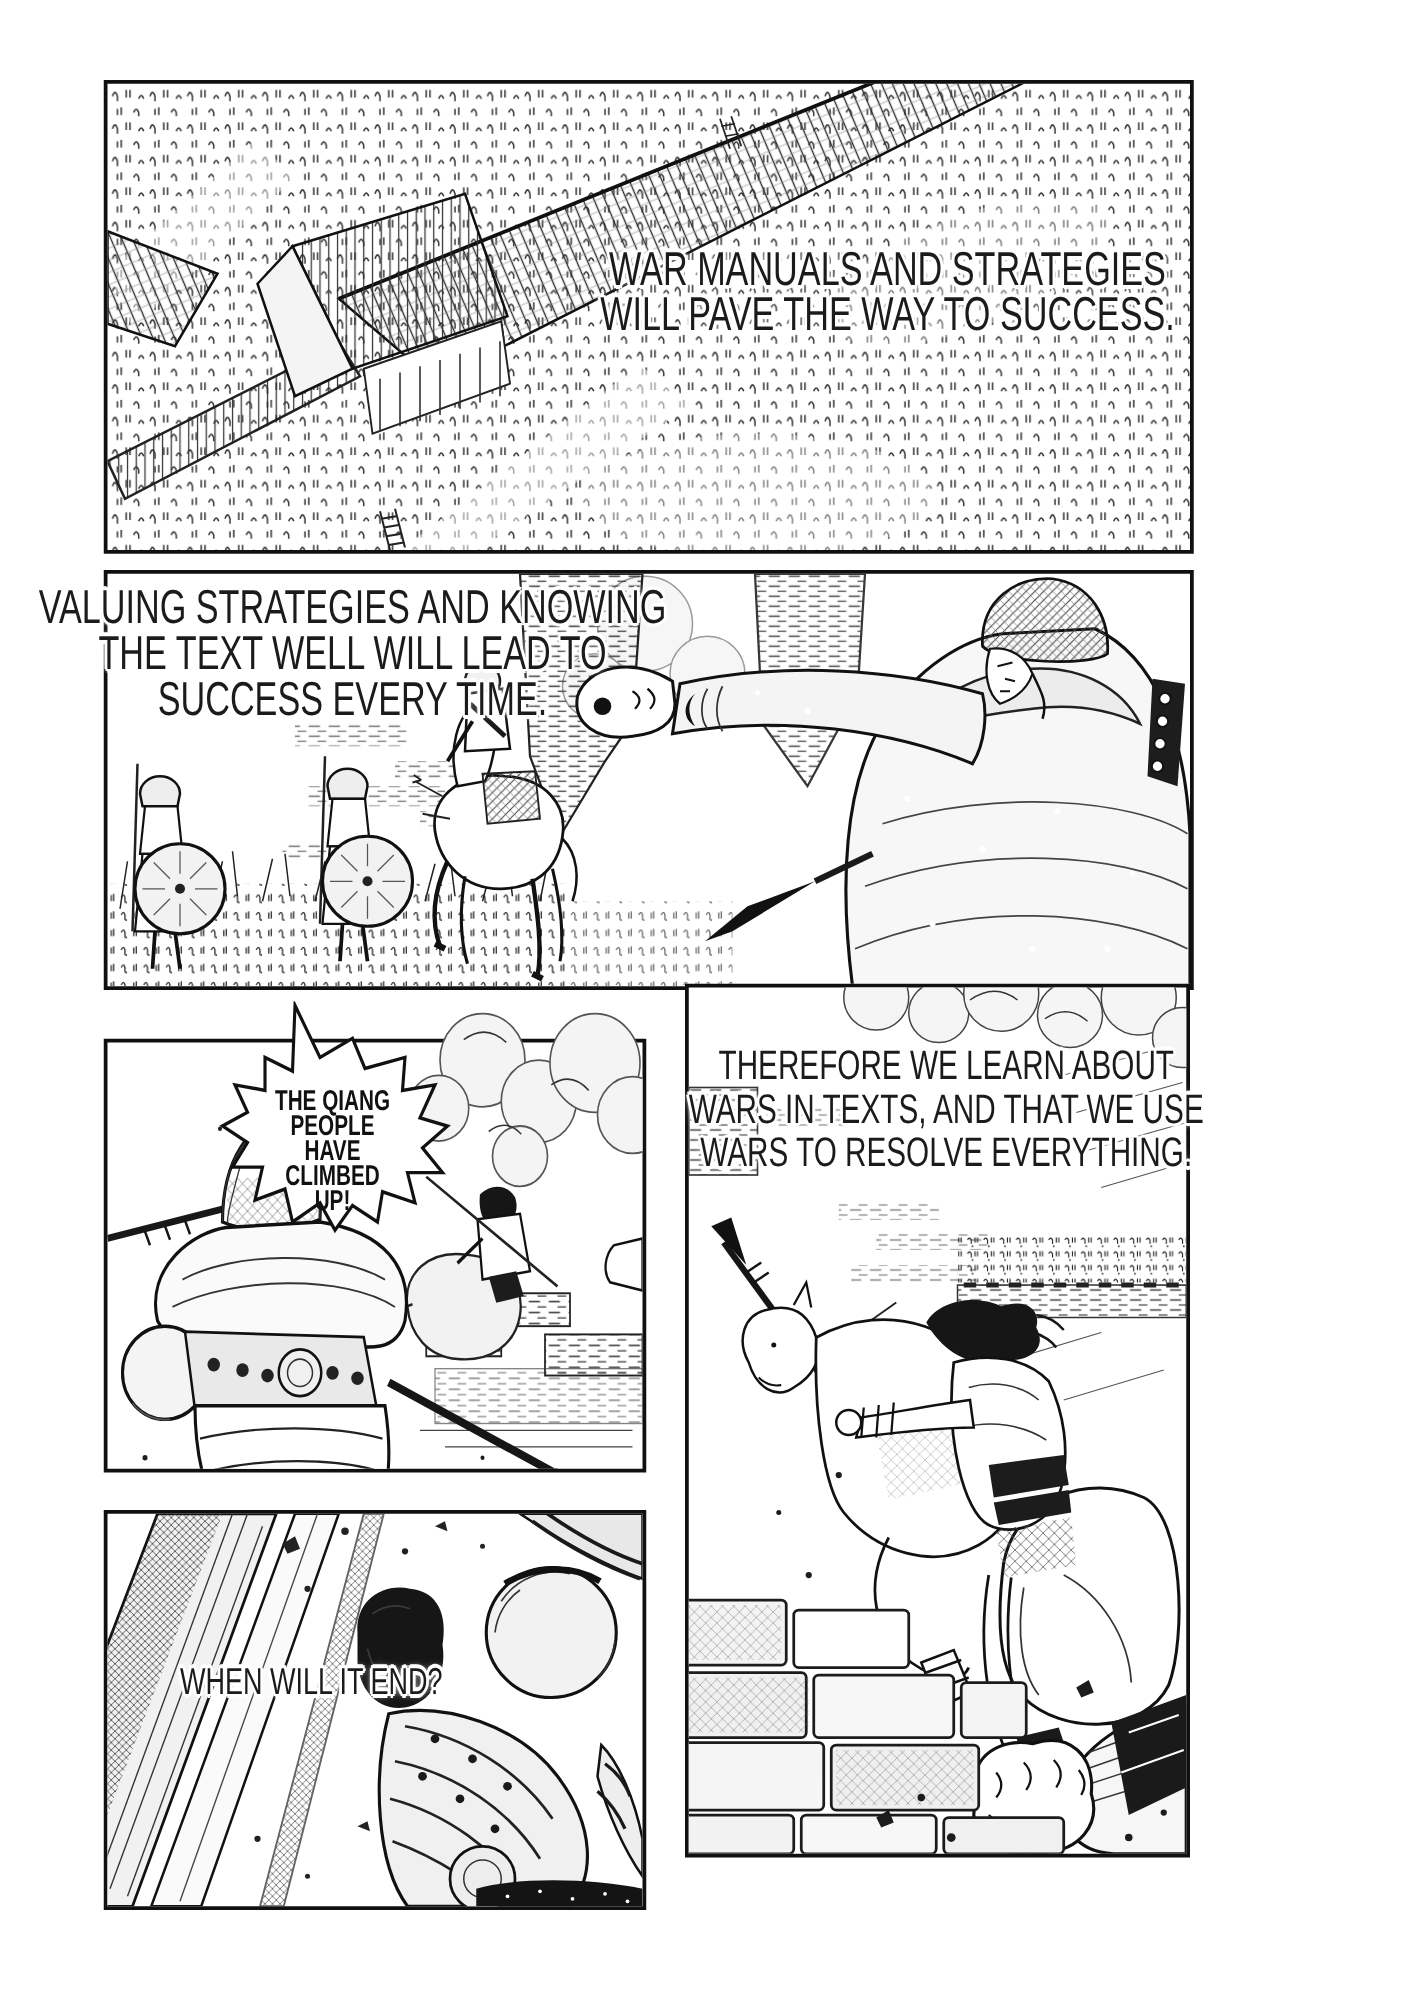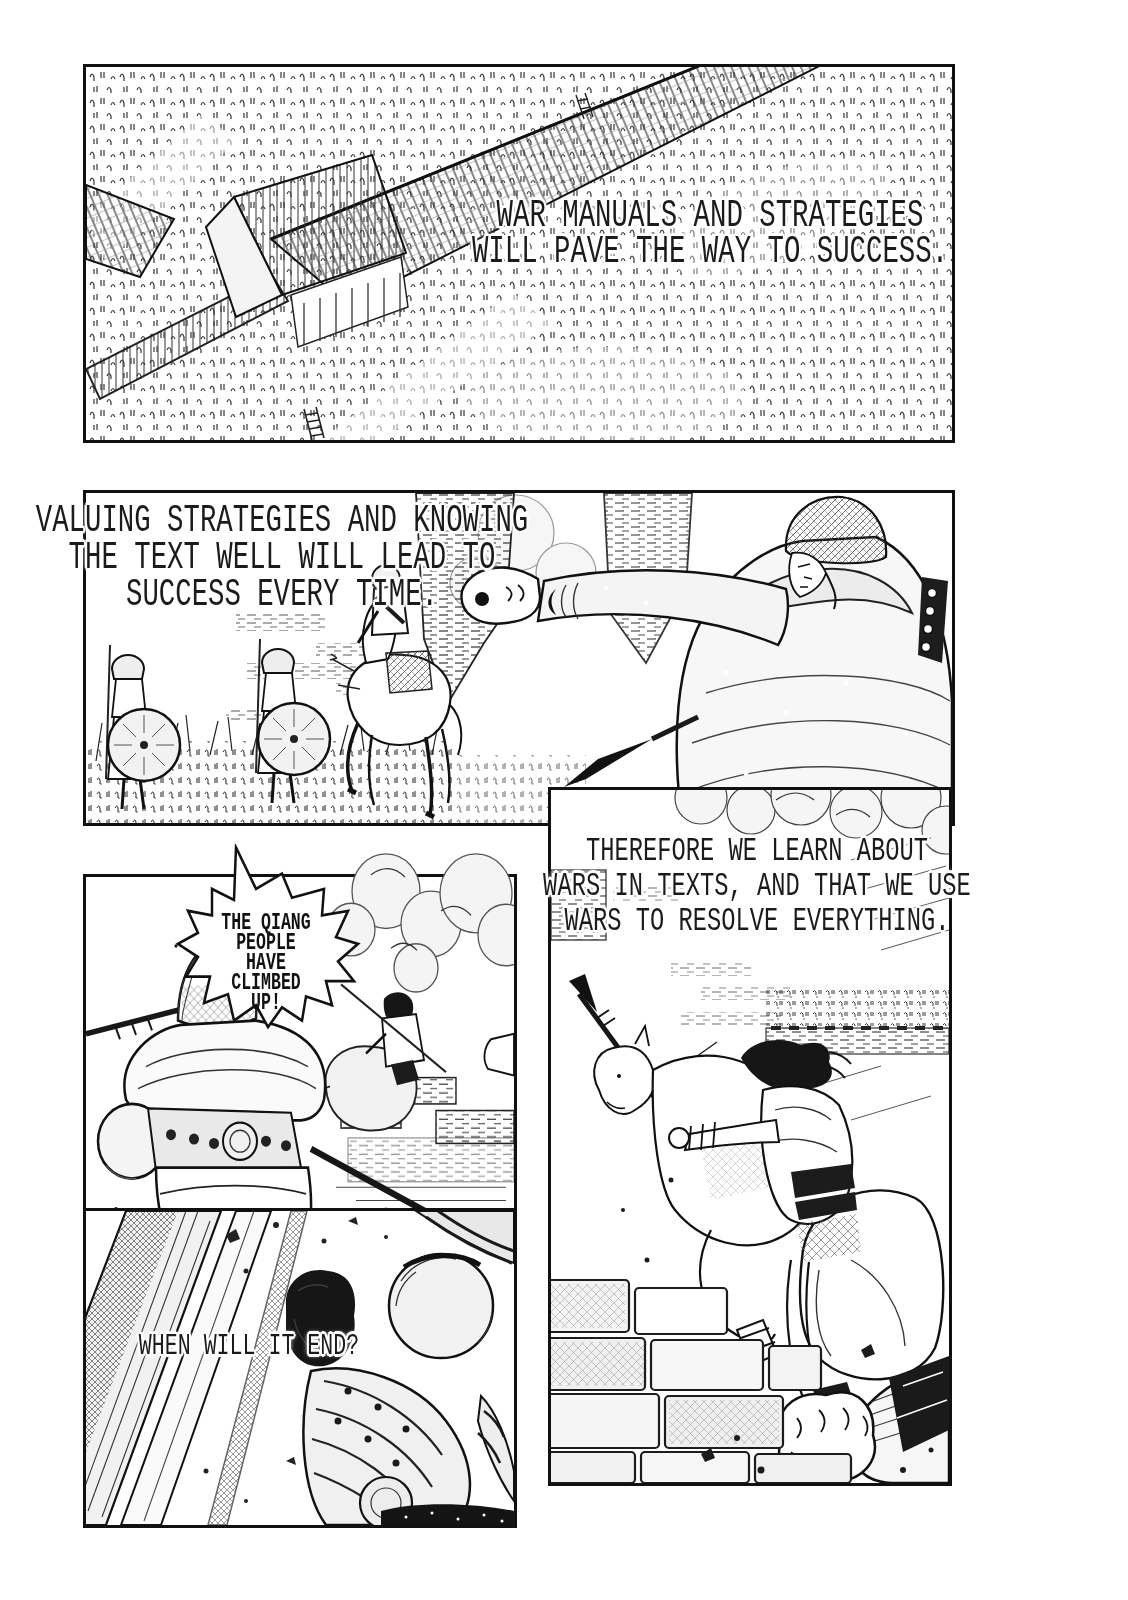--- a/index.html
+++ b/index.html
@@ -1,22 +1,22 @@
 <!DOCTYPE html>
 <html><head>
 <meta charset="utf-8">
 <style>
   html,body{margin:0;padding:0;background:#ffffff;}
   .page{position:relative;width:1076px;height:1600px;background:#fff;
-        font-family:Liberation Mono, monospace;overflow:hidden;border-radius:21px;}
+        font-family:Liberation Sans, sans-serif;overflow:hidden;border-radius:21px;}
   .panel{position:absolute;border:3px solid #101010;background:#fff;box-sizing:border-box;}
   .panel > svg{position:absolute;left:0;top:0;display:block;}
   #p1{left:83px;top:64px;width:872px;height:379px;}
-  #p2{left:83px;top:490px;width:872px;height:336px;}
-  #p3{left:83px;top:874px;width:434px;height:347px;overflow:visible;}
+  #p2{left:83px;top:456px;width:872px;height:336px;}
+  #p3{left:83px;top:831px;width:434px;height:347px;overflow:visible;}
   #p4{left:548px;top:787px;width:404px;height:699px;}
   #p5{left:83px;top:1208px;width:434px;height:320px;padding-left:44px;}
   #p3 > svg{top:-33px;}
   .cap{position:absolute;color:#1b1b1b;text-align:center;white-space:nowrap;
        transform:translateX(-50%) scaleX(.72);transform-origin:center top;z-index:6;
        text-shadow:-2px -2px 0 #fff,2px -2px 0 #fff,-2px 2px 0 #fff,2px 2px 0 #fff,
                    -3px 0 0 #fff,3px 0 0 #fff,0 -3px 0 #fff,0 3px 0 #fff,
                    0 0 5px #fff,0 0 5px #fff,0 0 8px #fff;}
   .cap-p1{left:624px;top:131px;font-size:38px;line-height:36px;}
   .cap-p2{left:196px;top:9px;font-size:38px;line-height:37px;}

